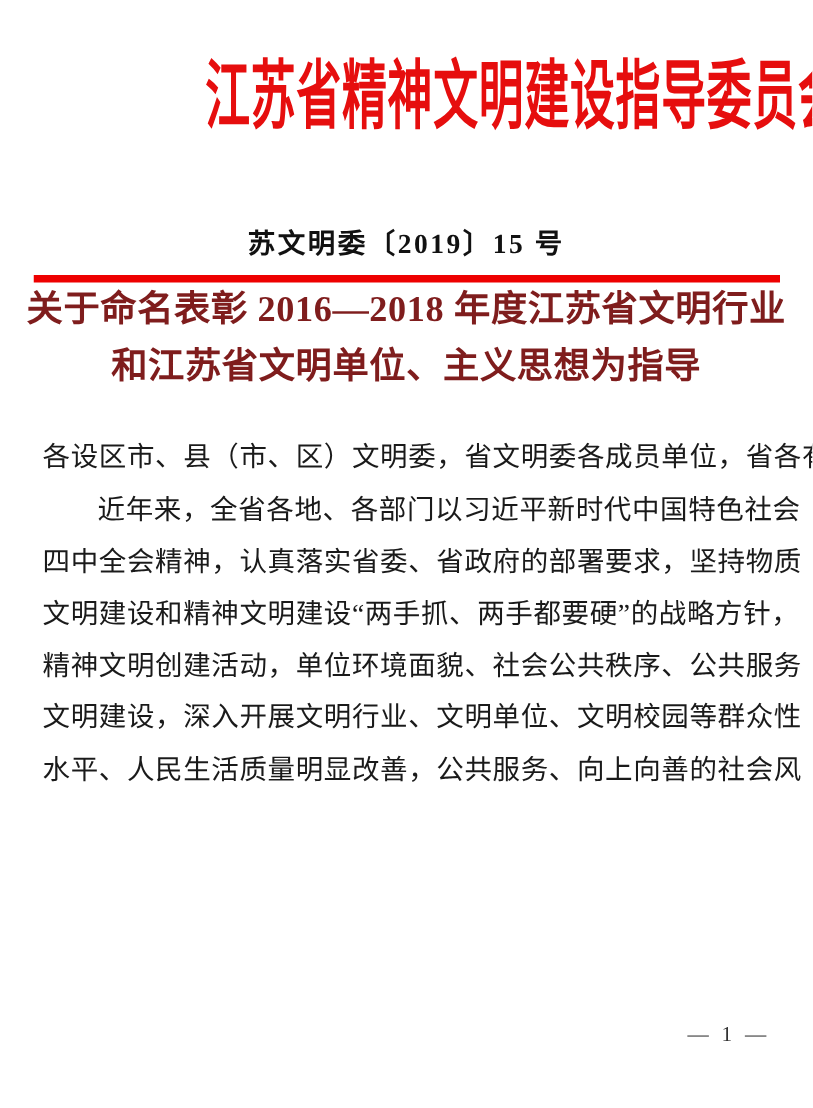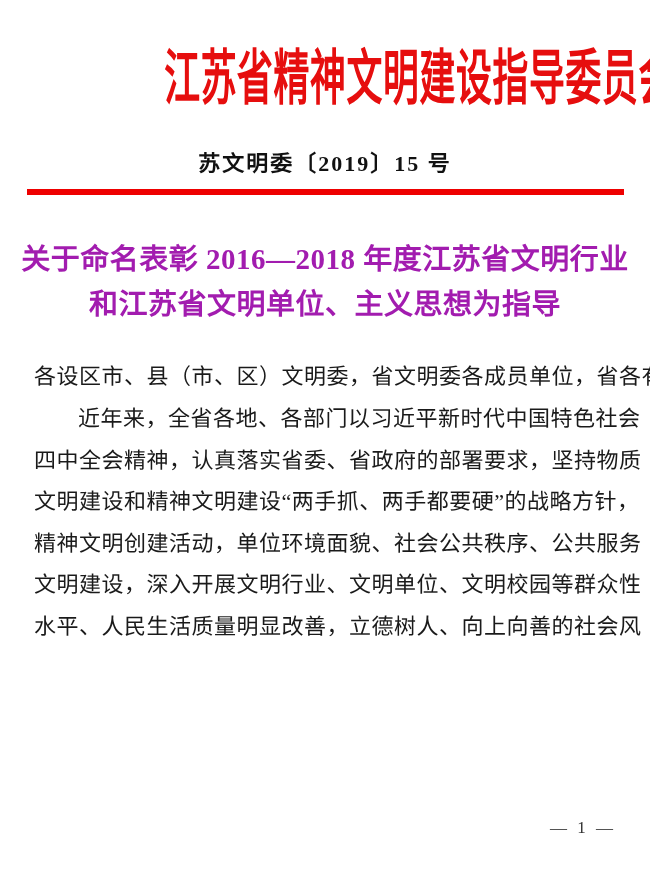--- a/index.html
+++ b/index.html
@@ -24,43 +24,42 @@
     font-size: 56px;
     font-weight: bold;
     color: #e60e0e;
     letter-spacing: 1px;
     transform: scale(0.64, 1.08);
     transform-origin: center center;
     line-height: 1.15;
   }
   
   .doc-number {
-    margin-top: 39px;
+    margin-top: 70px;
     text-align: center;
     font-size: 22px;
     font-weight: bold;
     letter-spacing: 2px;
     line-height: 30px;
     color: #111111;
   }
   
   .red-line {
     height: 6px;
     background: #ee0000;
     margin: 10px 26px 0 27px;
   }
   
   .doc-title {
-    margin-top: 42px;
     text-align: center;
     font-size: 29px;
     font-weight: bold;
     line-height: 45px;
     letter-spacing: 0.5px;
-    color: #a21caf;
+    color: #7f1d1d;
   }
   
   .body-text {
     margin: 29px 32px 0 34px;
     font-size: 22px;
     line-height: 41.6px;
     color: #1a1a1a;
   }
   .body-line {
     height: 41.6px;
@@ -99,18 +98,18 @@
     <div>和江苏省文明单位、主义思想为指导</div>
   </div>
 
   <div class="body-text">
     <div class="body-line">各设区市、县（市、区）文明委，省文明委各成员单位，省各有</div>
     <div class="body-line indent">近年来，全省各地、各部门以习近平新时代中国特色社会</div>
     <div class="body-line">四中全会精神，认真落实省委、省政府的部署要求，坚持物质</div>
     <div class="body-line">文明建设和精神文明建设“两手抓、两手都要硬”的战略方针，</div>
     <div class="body-line">精神文明创建活动，单位环境面貌、社会公共秩序、公共服务</div>
     <div class="body-line">文明建设，深入开展文明行业、文明单位、文明校园等群众性</div>
-    <div class="body-line">水平、人民生活质量明显改善，立德树人、向上向善的社会风</div>
+    <div class="body-line">水平、人民生活质量明显改善，公共服务、向上向善的社会风</div>
   </div>
 
   <div class="page-number">— 1 —</div>
 
 </div>
 
 </body></html>

